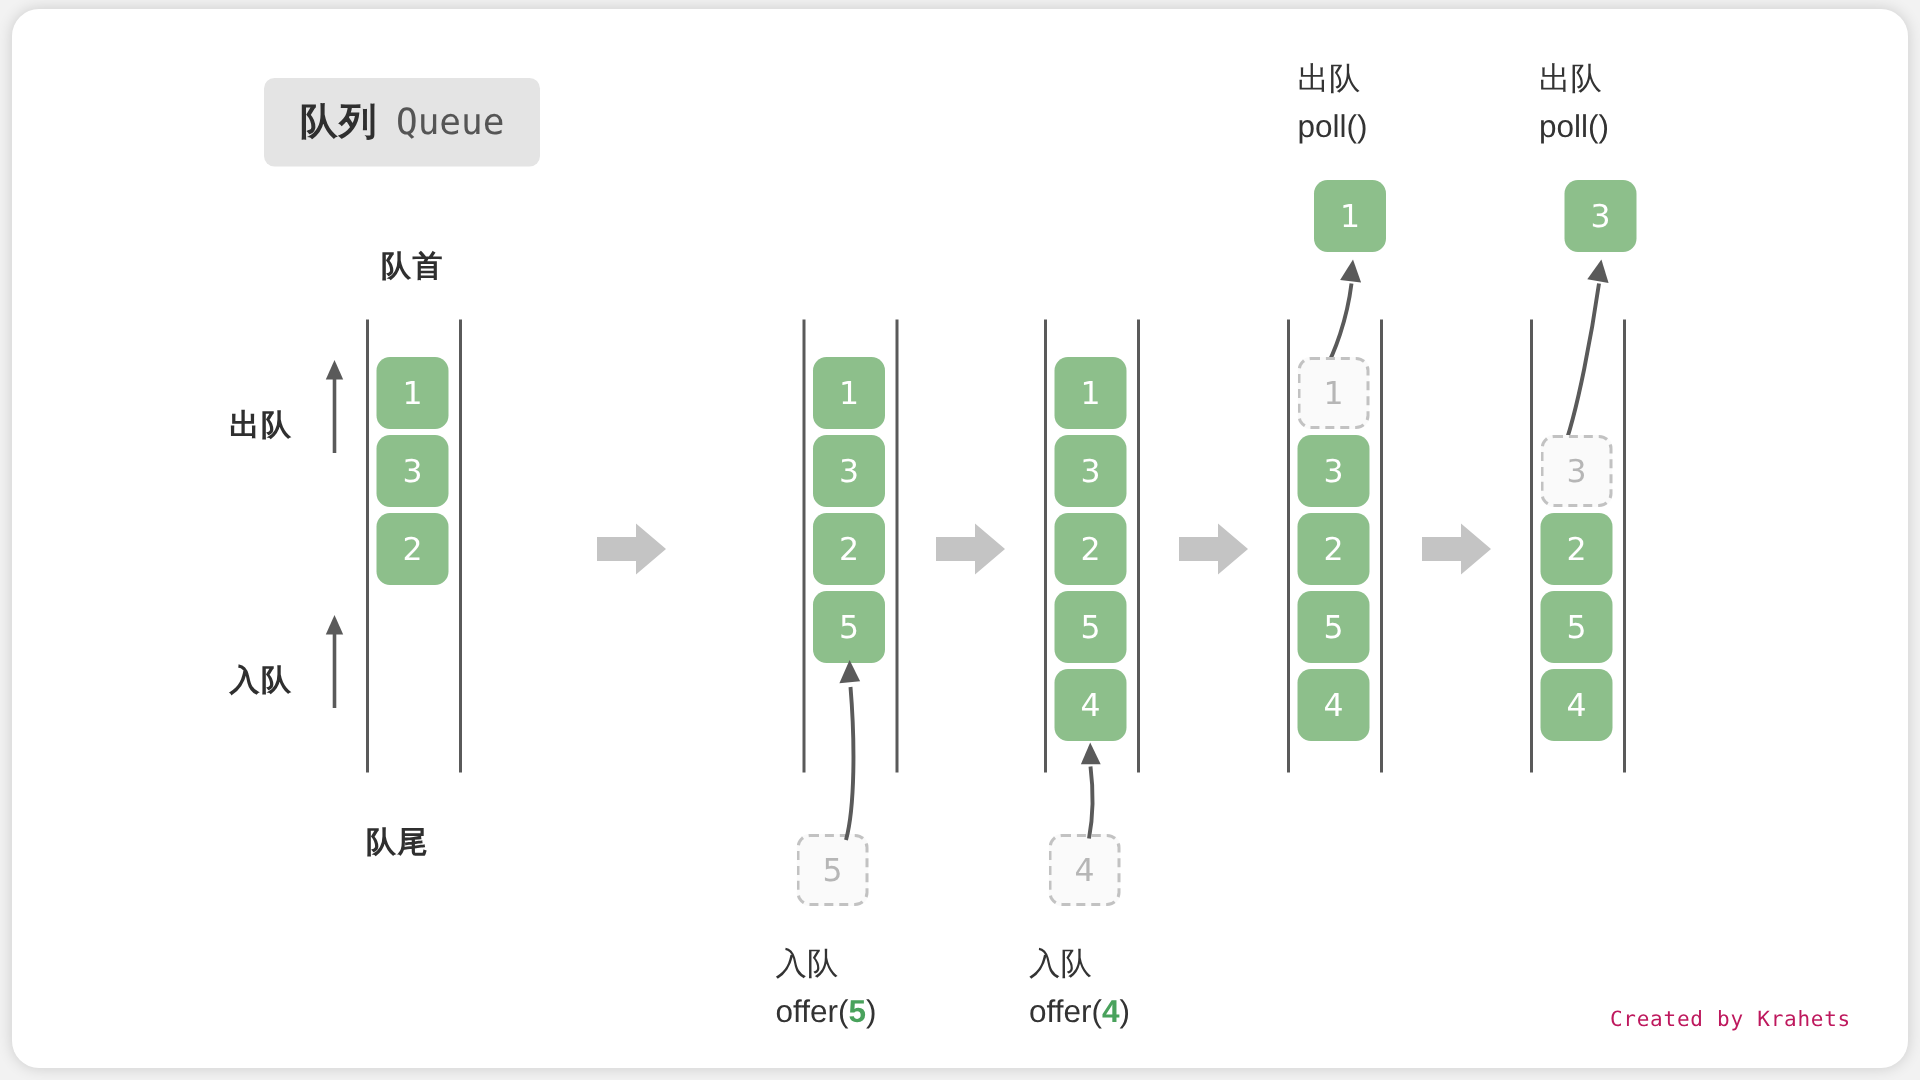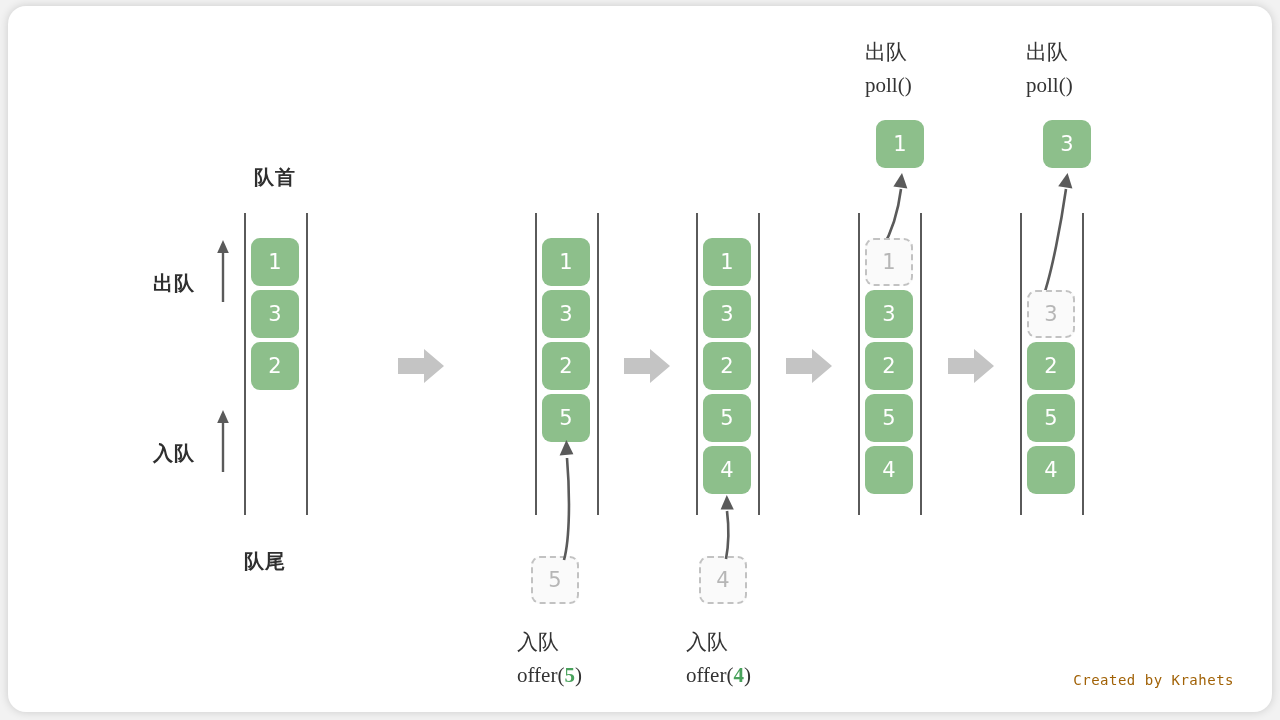--- a/index.html
+++ b/index.html
@@ -62,21 +62,21 @@
     white-space: nowrap;
   }
   .op-label {
     font-size: 21px;
     color: #333333;
     white-space: nowrap;
     line-height: 1.55;
     text-align: left;
   }
   .op-label .mono {
-    font-family: Liberation Serif, serif;
+    font-family: Liberation Sans, sans-serif;
     font-size: 21px;
     letter-spacing: 0px;
   }
   .op-label .val { color: #49a25c; font-weight: bold; }
 
   
   .rail {
     width: 2px;
     background: #5a5a5a;
   }
@@ -104,31 +104,35 @@
   }
 
   
   .sep-arrow { width: 46px; height: 34px; }
 
   
   #watermark {
     right: 38px; bottom: 24px;
     font-family: "DejaVu Sans Mono", "Liberation Mono", monospace;
     font-size: 14px;
-    color: #a16207;
+    color: #be185d;
     letter-spacing: 0.5px;
   }
   svg { display: block; overflow: visible; }
 </style>
 </head>
 <body>
 
 <div id="stage">
 <div id="card">
 
+  <div class="abs" id="title-badge">
+    <span class="cn">队列</span>
+    <span class="en">Queue</span>
+  </div>
 
   <div class="abs cn-bold" style="left:236px; top:158px; width:62px; text-align:center;">队首</div>
   <div class="abs cn-bold" style="left:236px; top:542px; width:62px; ">队尾</div>
 
   <div class="abs cn-bold" style="left:145px; top:264px;">出队</div>
   <div class="abs" style="left:206px; top:234px;">
     <svg width="18" height="62" viewBox="0 0 18 62">
       <line x1="9" y1="62" x2="9" y2="10" stroke="#5a5a5a" stroke-width="2.4"></line>
       <polygon points="9,0 3.2,13 14.8,13" fill="#5a5a5a"></polygon>
     </svg>

